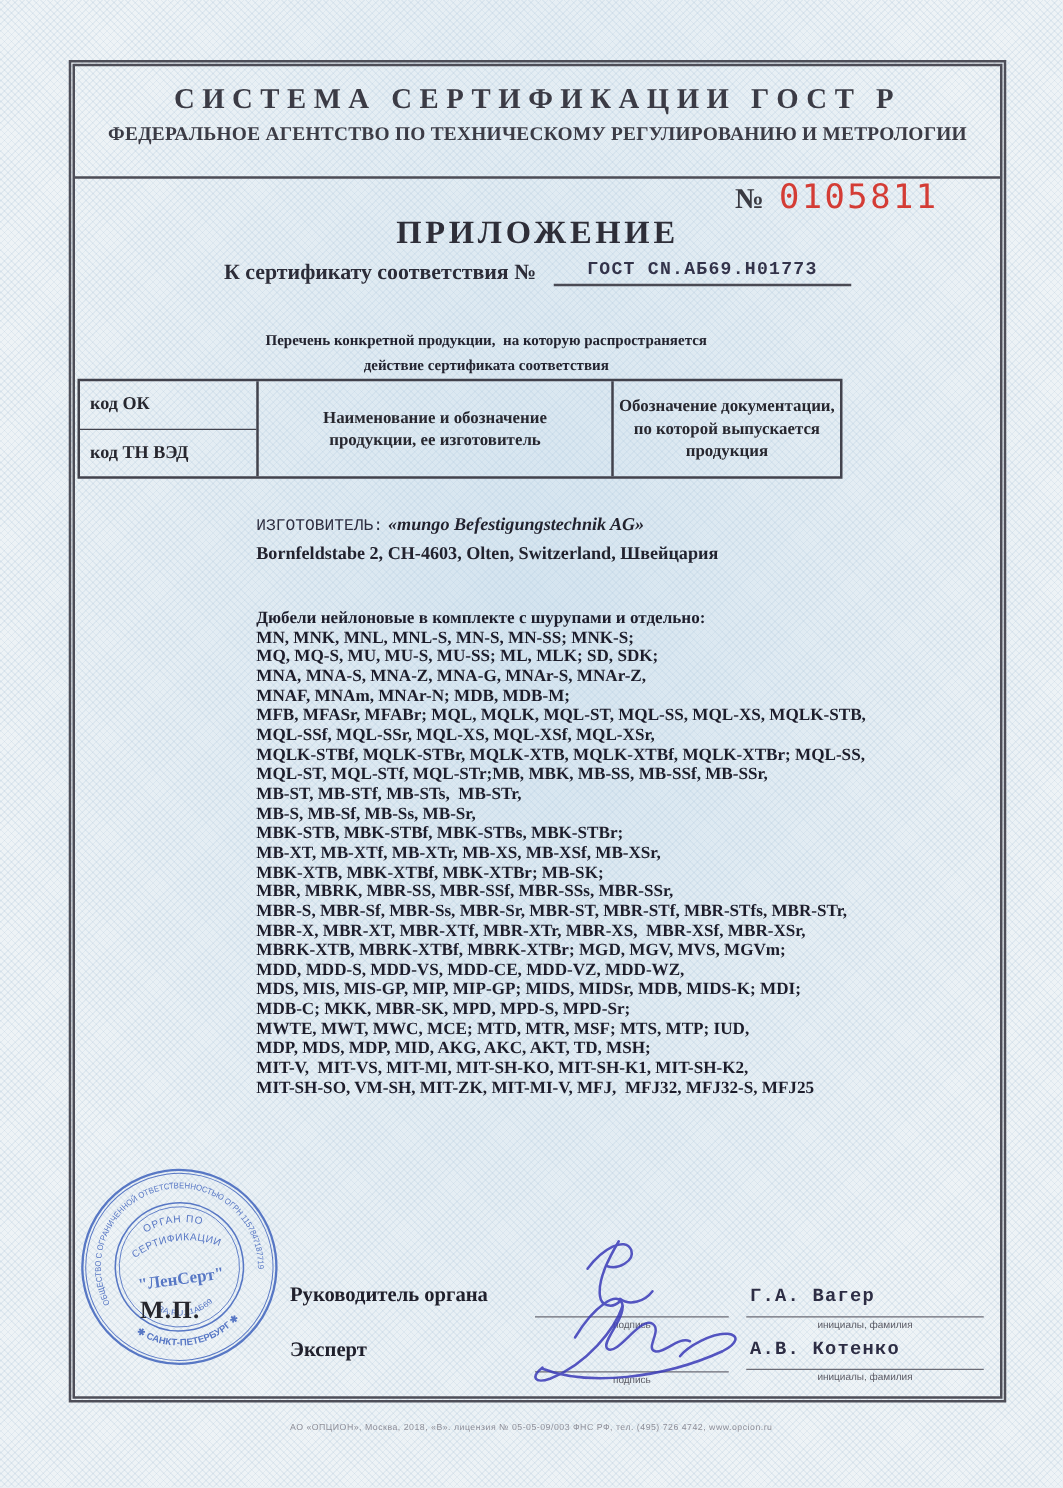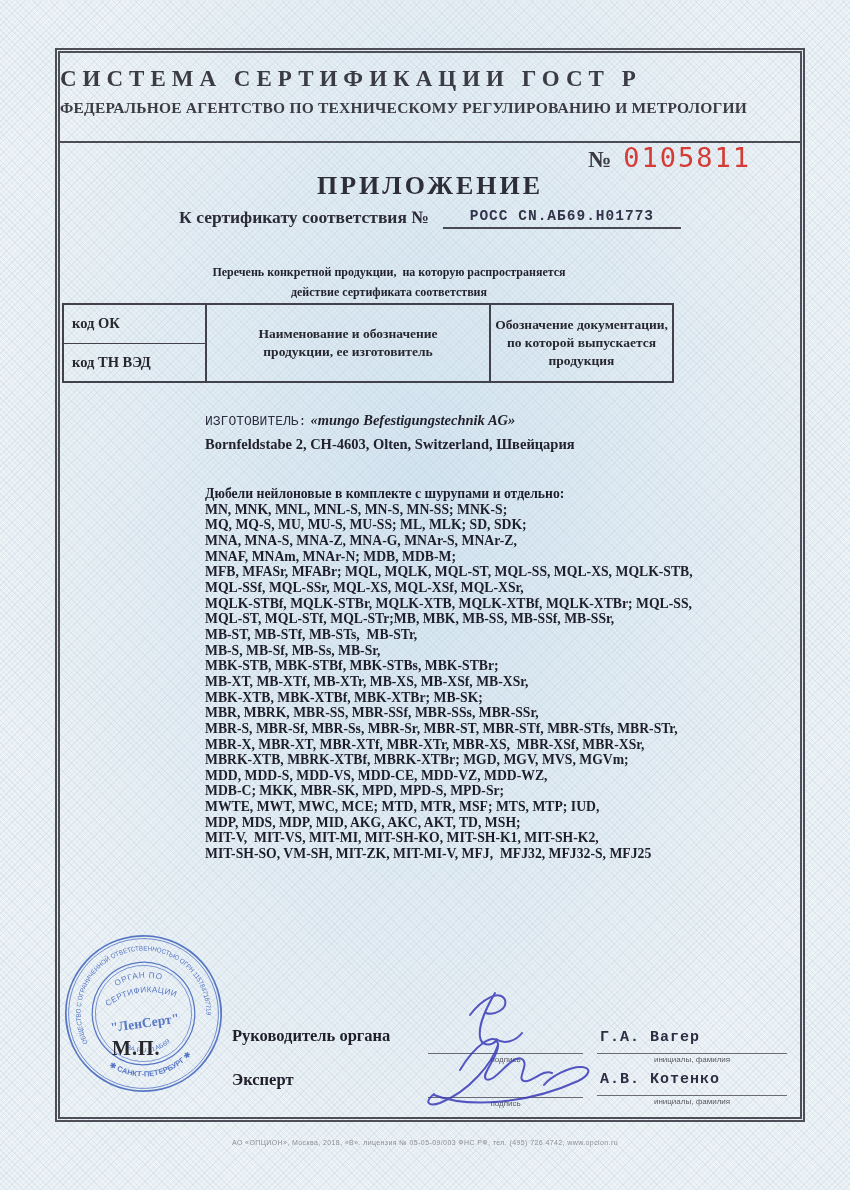--- a/index.html
+++ b/index.html
@@ -8,21 +8,21 @@
     background:
       radial-gradient(ellipse at 50% 42%, rgba(185,212,232,.50), rgba(235,241,245,0) 72%),
       repeating-linear-gradient(45deg, rgba(125,162,195,.12) 0 1px, rgba(0,0,0,0) 1px 4px),
       repeating-linear-gradient(-45deg, rgba(125,162,195,.12) 0 1px, rgba(0,0,0,0) 1px 4px),
       #eef3f6;
     font-family:"Liberation Serif",serif;color:#2b2b36;
   }
   .frame{position:absolute;left:55px;top:48px;width:750px;height:1074px;
     border:5px double #4e4e58;box-sizing:border-box;}
   .header{position:absolute;left:60px;top:53px;width:740px;height:75px;
-    border-bottom:2px solid #4c4c56;text-align:left;padding-top:13px;box-sizing:content-box;}
+    border-bottom:2px solid #4c4c56;text-align:center;padding-top:13px;box-sizing:content-box;}
   .header .h1{font-size:23px;font-weight:bold;letter-spacing:6px;color:#3b3b45;}
   .header .h2{font-size:15.5px;font-weight:bold;letter-spacing:0.2px;margin-top:7px;color:#3b3b45;}
   .doc-number{position:absolute;left:588px;top:142px;display:flex;align-items:baseline;gap:12px;}
   .doc-number .no{font-size:23px;font-weight:bold;color:#3a3a42;}
   .doc-number .digits{font-family:"DejaVu Sans Mono",monospace;font-size:27px;color:#d43c35;letter-spacing:2px;}
   .doc-title{position:absolute;left:55px;top:171px;width:750px;text-align:center;
     font-size:26px;font-weight:bold;letter-spacing:3px;color:#2e2e38;}
   .cert-line{position:absolute;left:55px;top:207px;width:750px;display:flex;
     justify-content:center;align-items:flex-end;gap:14px;}
   .cert-line .lbl{font-size:17.5px;font-weight:bold;color:#2c2c38;padding-bottom:1px;}
@@ -75,21 +75,21 @@
 
   <div class="doc-number">
     <span class="no">№</span>
     <span class="digits">0105811</span>
   </div>
 
   <div class="doc-title">ПРИЛОЖЕНИЕ</div>
 
   <div class="cert-line">
     <span class="lbl">К сертификату соответствия №</span>
-    <span class="val">РОСС CN.АБ69.Н01773</span>
+    <span class="val">ГОСТ CN.АБ69.Н01773</span>
   </div>
 
   <div class="subtitle"><span>Перечень конкретной продукции,  на которую распространяется</span><br><span>действие сертификата соответствия</span></div>
 
   <div class="table">
     <div class="c1">
       <div class="cell">код ОК</div>
       <div class="cell">код ТН ВЭД</div>
     </div>
     <div class="c2">
@@ -123,20 +123,21 @@
     <div>MB-ST, MB-STf, MB-STs,  MB-STr,</div>
     <div>MB-S, MB-Sf, MB-Ss, MB-Sr,</div>
     <div>MBK-STB, MBK-STBf, MBK-STBs, MBK-STBr;</div>
     <div>MB-XT, MB-XTf, MB-XTr, MB-XS, MB-XSf, MB-XSr,</div>
     <div>MBK-XTB, MBK-XTBf, MBK-XTBr; MB-SK;</div>
     <div>MBR, MBRK, MBR-SS, MBR-SSf, MBR-SSs, MBR-SSr,</div>
     <div>MBR-S, MBR-Sf, MBR-Ss, MBR-Sr, MBR-ST, MBR-STf, MBR-STfs, MBR-STr,</div>
     <div>MBR-X, MBR-XT, MBR-XTf, MBR-XTr, MBR-XS,  MBR-XSf, MBR-XSr,</div>
     <div>MBRK-XTB, MBRK-XTBf, MBRK-XTBr; MGD, MGV, MVS, MGVm;</div>
     <div>MDD, MDD-S, MDD-VS, MDD-CE, MDD-VZ, MDD-WZ,</div>
+    <div>MDS, MIS, MIS-GP, MIP, MIP-GP; MIDS, MIDSr, MDB, MIDS-K; MDI;</div>
     <div>MDB-C; MKK, MBR-SK, MPD, MPD-S, MPD-Sr;</div>
     <div>MWTE, MWT, MWC, MCE; MTD, MTR, MSF; MTS, MTP; IUD,</div>
     <div>MDP, MDS, MDP, MID, AKG, AKC, AKT, TD, MSH;</div>
     <div>MIT-V,  MIT-VS, MIT-MI, MIT-SH-KO, MIT-SH-K1, MIT-SH-K2,</div>
     <div>MIT-SH-SO, VM-SH, MIT-ZK, MIT-MI-V, MFJ,  MFJ32, MFJ32-S, MFJ25</div>
   </div>
 
   <svg class="stamp" viewBox="0 0 210 210">
     <defs>
       <path id="arcOuterTop" d="M 28.9 132.7 A 81 81 0 1 1 181.1 132.7"></path>

